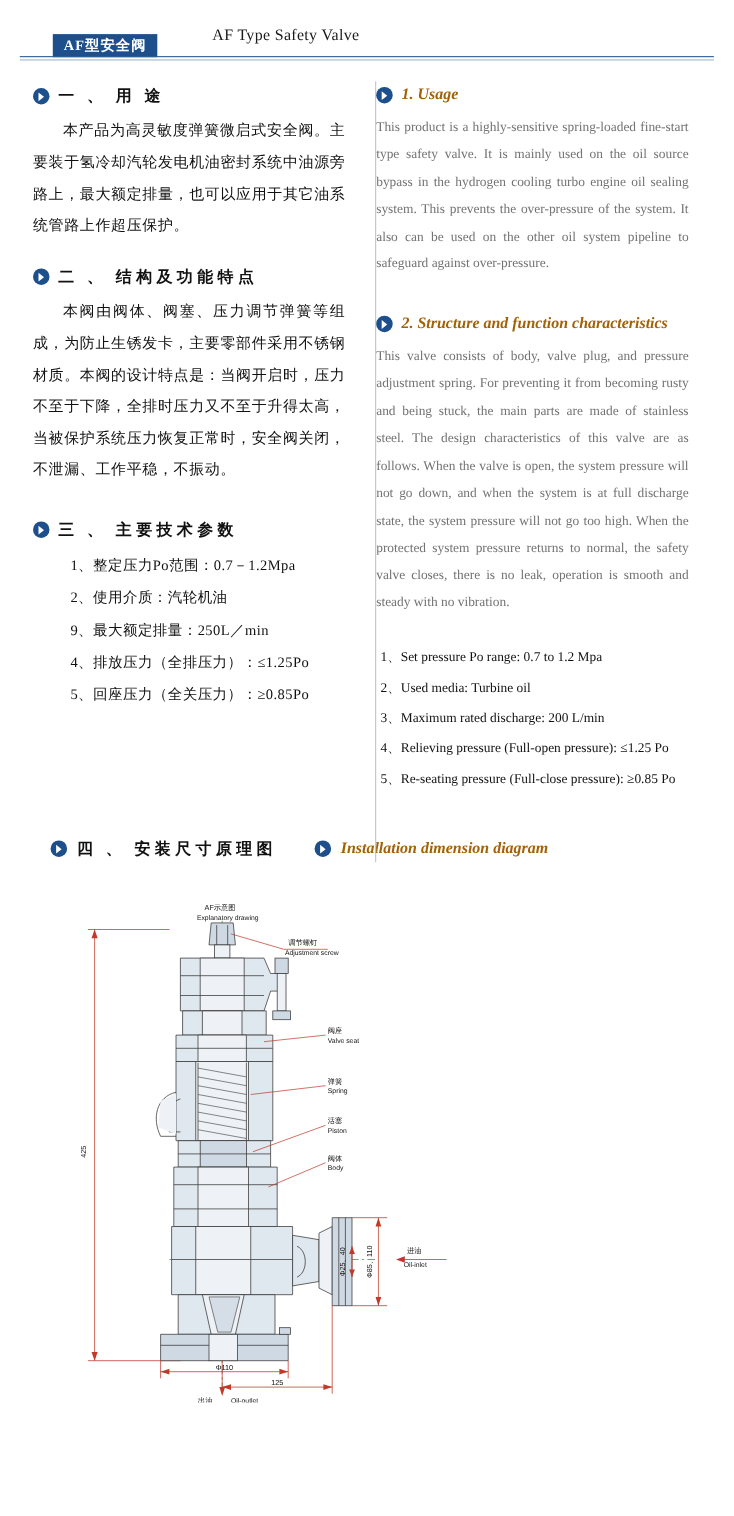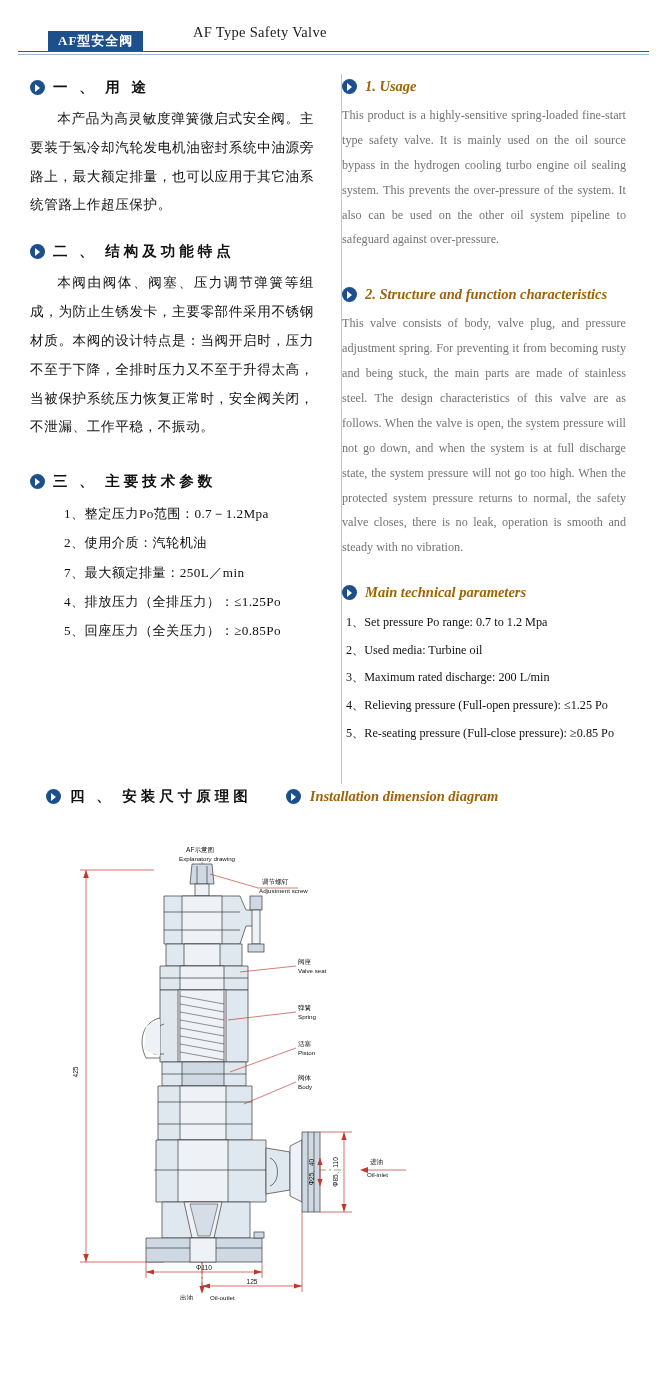--- a/index.html
+++ b/index.html
@@ -221,21 +221,21 @@
     </div>
 
     <div class="sect" style="margin-top:30px;">
       <div class="sect-head">
         <span class="bullet"></span>
         <span class="sect-title-cn">三 、 主要技术参数</span>
       </div>
       <ul class="list-cn">
         <li>1、整定压力Po范围：0.7－1.2Mpa</li>
         <li>2、使用介质：汽轮机油</li>
-        <li>7、最大额定排量：250L／min</li>
+        <li>9、最大额定排量：250L／min</li>
         <li>4、排放压力（全排压力）：≤1.25Po</li>
         <li>5、回座压力（全关压力）：≥0.85Po</li>
       </ul>
     </div>
 
   </div>
 
   <div class="col">
 
     <div class="sect">
@@ -248,24 +248,20 @@
 
     <div class="sect" style="margin-top:34px;">
       <div class="sect-head">
         <span class="bullet"></span>
         <span class="sect-title-en">2. Structure and function characteristics</span>
       </div>
       <p class="para-en">This valve consists of body, valve plug, and pressure adjustment spring. For preventing it from becoming rusty and being stuck, the main parts are made of stainless steel. The design characteristics of this valve are as follows. When the valve is open, the system pressure will not go down, and when the system is at full discharge state, the system pressure will not go too high. When the protected system pressure returns to normal, the safety valve closes, there is no leak, operation is smooth and steady with no vibration.</p>
     </div>
 
     <div class="sect" style="margin-top:24px;">
-      <div class="sect-head">
-        <span class="bullet"></span>
-        <span class="sect-title-en">Main technical parameters</span>
-      </div>
       <ul class="list-en">
         <li>1、Set pressure Po range: 0.7 to 1.2 Mpa</li>
         <li>2、Used media: Turbine oil</li>
         <li>3、Maximum rated discharge: 200 L/min</li>
         <li>4、Relieving pressure (Full-open pressure): ≤1.25 Po</li>
         <li>5、Re-seating pressure (Full-close pressure): ≥0.85 Po</li>
       </ul>
     </div>
 
   </div>

